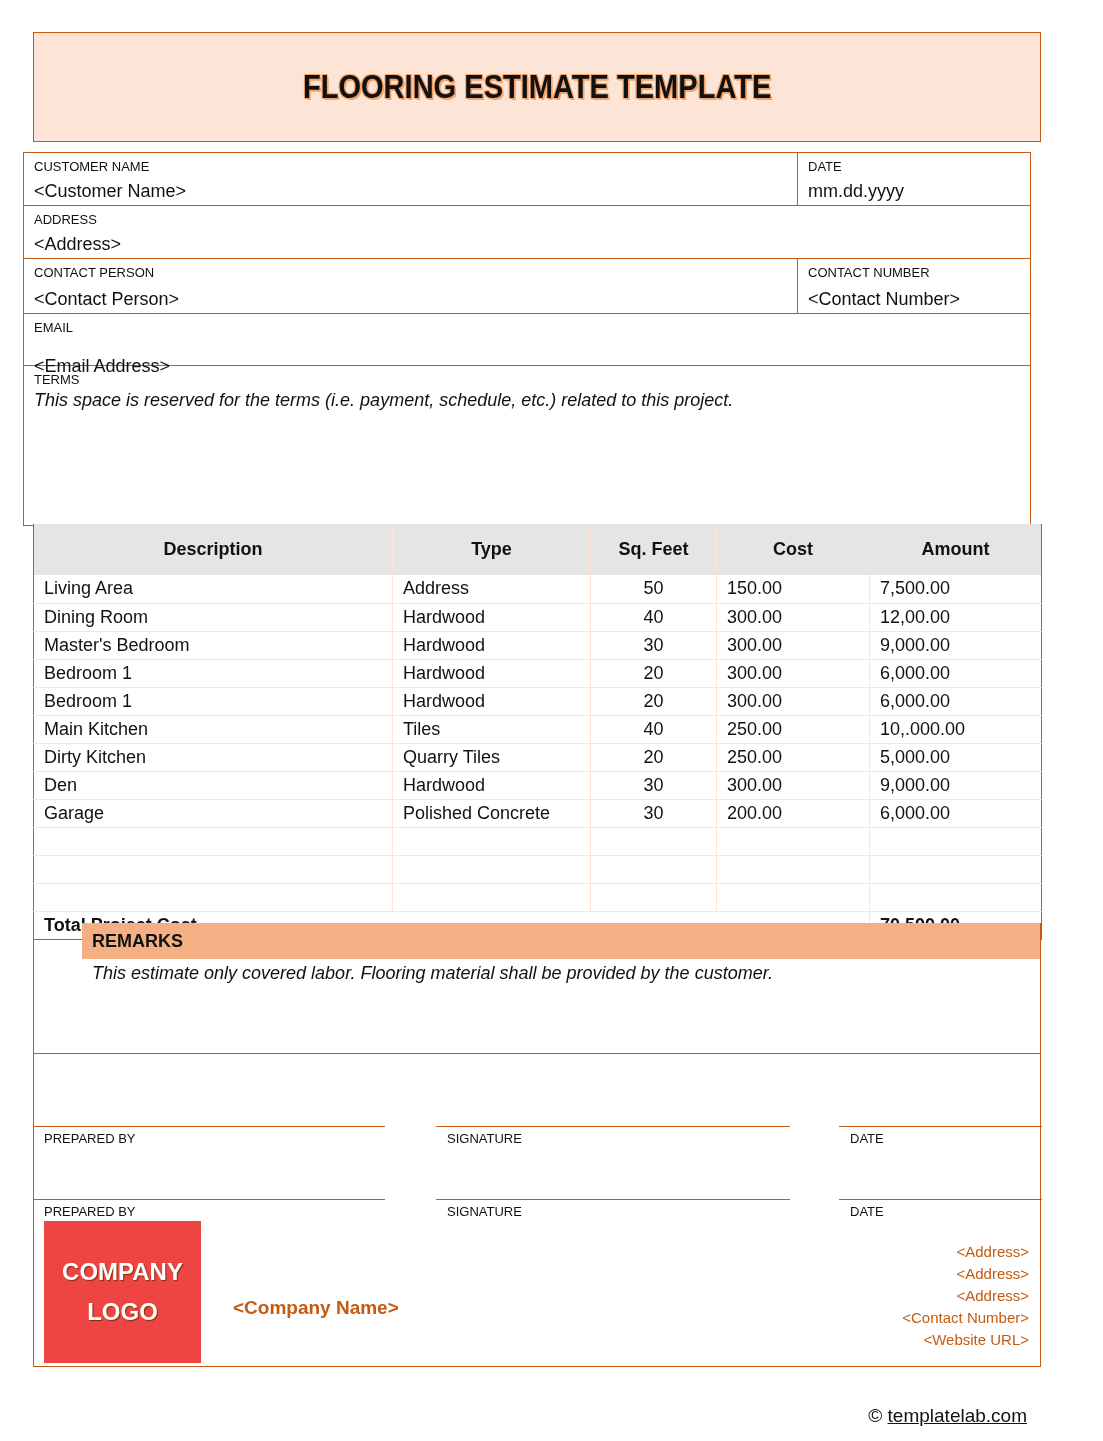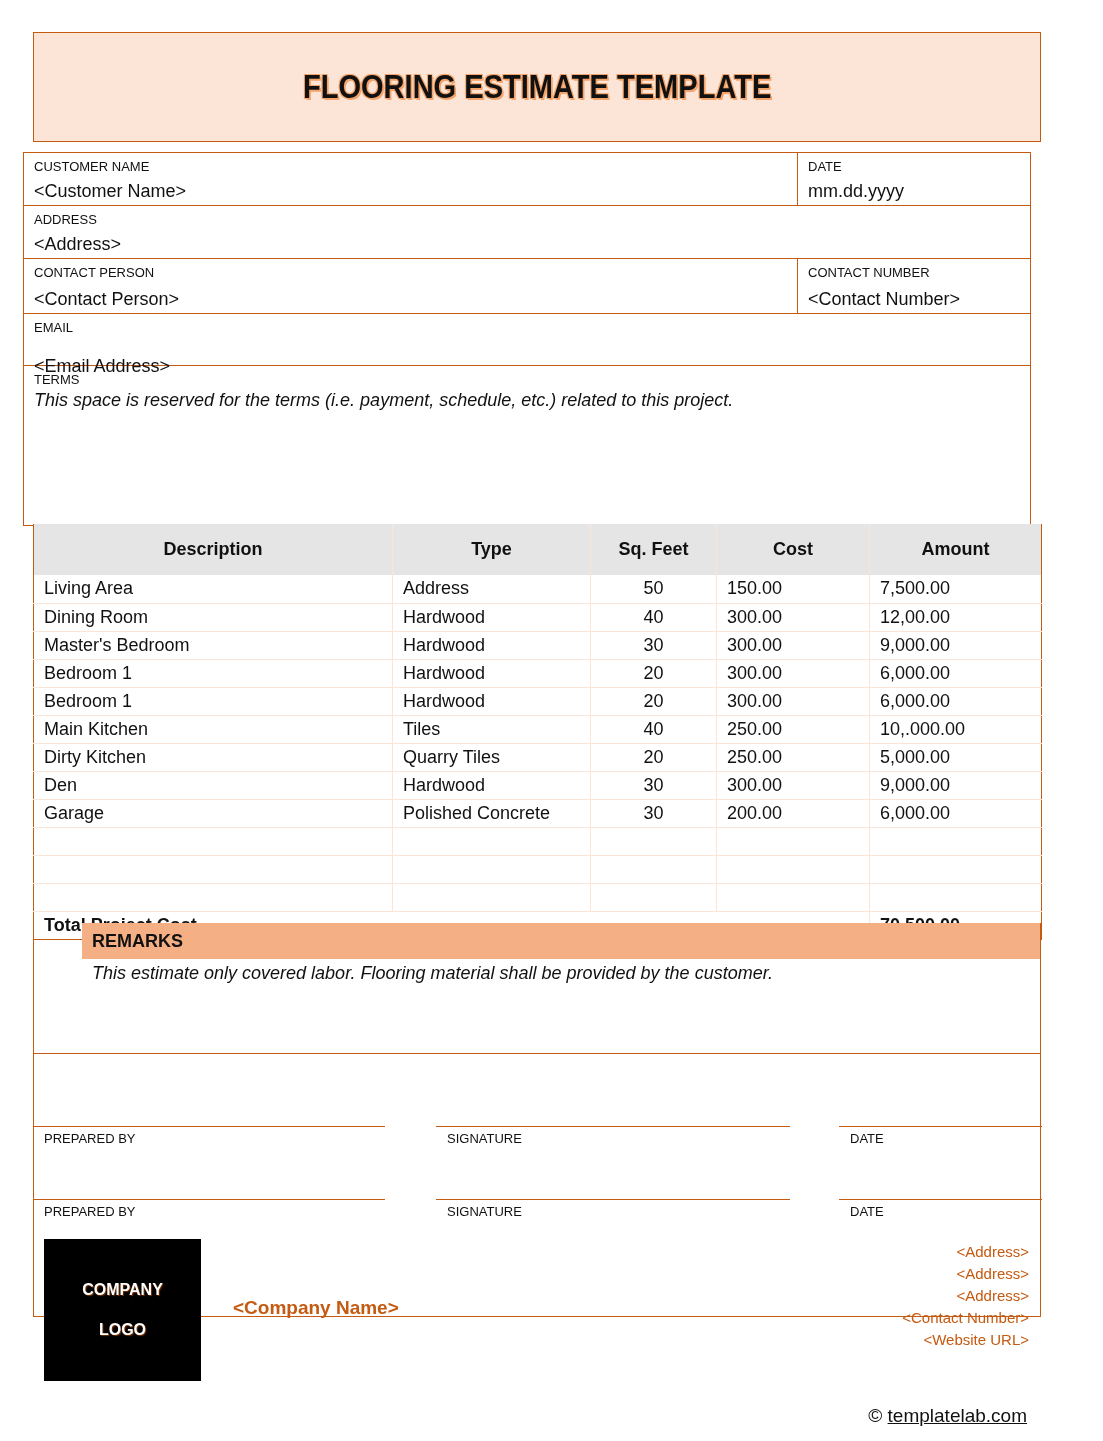--- a/index.html
+++ b/index.html
@@ -54,29 +54,29 @@
     position: absolute; left: 33px; top: 923px; width: 1008px; height: 131px;
     border: 1px solid #c55a11; border-top: none; padding-left: 48px;
   }
   .remarks-head {
     background: #f4b084; height: 36px; padding: 0 10px;
     font-size: 18px; font-weight: bold; line-height: 36px;
   }
   .remarks-text { font-style: italic; font-size: 18px; padding: 2px 10px; line-height: 24px; }
 
   .footer-box {
-    position: absolute; left: 33px; top: 1053px; width: 1008px; height: 264px;
+    position: absolute; left: 33px; top: 1053px; width: 1008px; height: 314px;
     border: 1px solid #c55a11; border-top: none;
   }
   .sig-line { position: absolute; border-top: 1px solid #c55a11; }
   .sig-label { position: absolute; font-size: 13px; }
 
   .logo {
-    position: absolute; left: 10px; top: 186px; width: 157px; height: 142px;
-    background: #000000; color: #fff; font-weight: bold; font-size: 16px;
+    position: absolute; left: 10px; top: 168px; width: 157px; height: 142px;
+    background: #ef4444; color: #fff; font-weight: bold; font-size: 24px;
     display: flex; flex-direction: column; align-items: center; justify-content: center;
     line-height: 40px; text-shadow: 1px 1px 1px #7a3100;
   }
   .company-name {
     position: absolute; left: 199px; top: 244px; font-size: 19px; font-weight: bold; color: #c55a11;
   }
   .company-info {
     position: absolute; right: 11px; top: 188px; text-align: right;
     font-size: 15px; line-height: 22px; color: #c55a11;
   }

